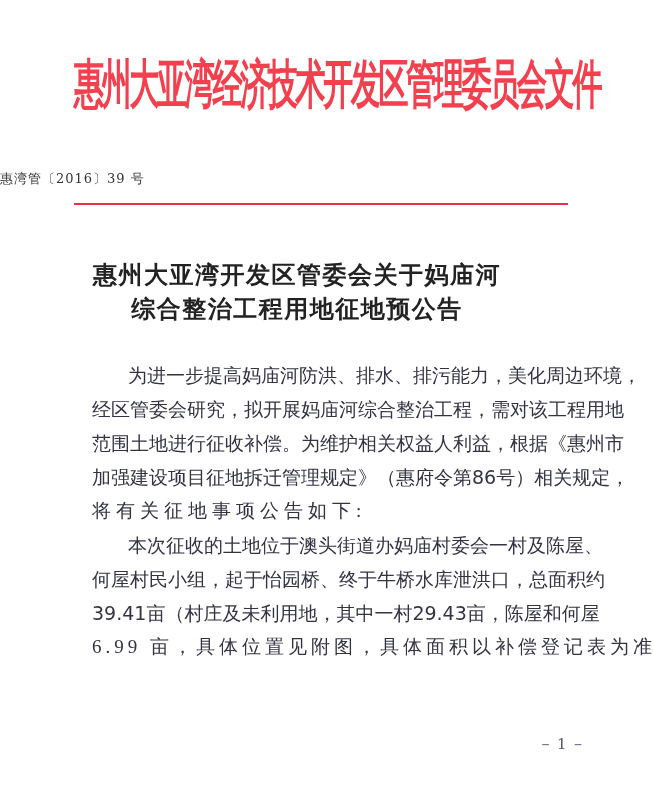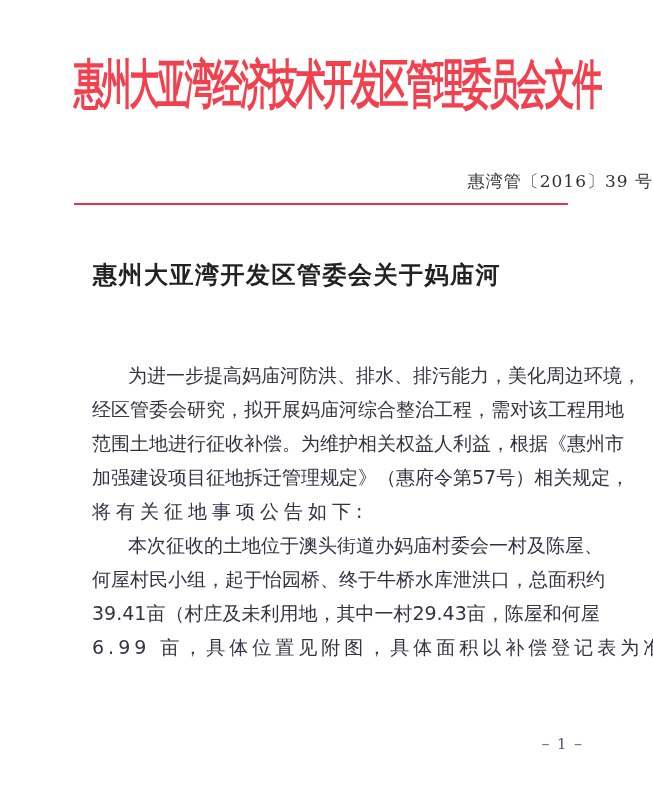--- a/index.html
+++ b/index.html
@@ -21,22 +21,22 @@
       font-size: 30px;
       transform: scaleY(1.75);
       transform-origin: center;
       letter-spacing: 0;
     }
     .red-head span { display: inline-block; width: 27.7px; text-align: center; }
     .doc-number {
       position: absolute;
       left: 0; width: 653px;
       top: 170px;
-      text-align: right;
-      font-size: 17px;
+      text-align: left;
+      font-size: 13px;
       color: #333333;
       letter-spacing: 1px;
       font-family: "DejaVu Serif", "Liberation Serif", serif;
     }
     .red-rule {
       position: absolute;
       left: 74px; top: 203px;
       width: 494px; height: 2px;
       background: #ea2f48;
     }
@@ -61,21 +61,21 @@
       line-height: 34px;
       color: #333344;
       font-family: "DejaVu Sans", "Liberation Sans", sans-serif;
     }
     .body-text .line {
       white-space: nowrap;
       display: flex;
       justify-content: space-between;
     }
     .body-text .line.indent { padding-left: 36px; }
-    .body-text .line.left { justify-content: flex-start; letter-spacing: 5px; }
+    .body-text .line.left { justify-content: flex-start; letter-spacing: 5px; font-family: Liberation Serif, serif; }
     .page-number {
       position: absolute;
       left: 538px; top: 735px;
       font-size: 15px;
       color: #555577;
       letter-spacing: 4px;
       font-family: "DejaVu Serif", "Liberation Serif", serif;
     }
   </style>
 </head>
@@ -102,20 +102,21 @@
     <span>文</span>
     <span>件</span>
   </div>
 
 <div class="doc-number">惠湾管〔2016〕39 号</div>
 
 <div class="red-rule" style="background: rgb(234, 47, 72);"></div>
 
 <div class="notice-title">
   <div>惠州大亚湾开发区管委会关于妈庙河</div>
+  <div>综合整治工程用地征地预公告</div>
 </div>
 
 <div class="body-text">
   <div class="line indent">
       <span>为</span>
       <span>进</span>
       <span>一</span>
       <span>步</span>
       <span>提</span>
       <span>高</span>
@@ -215,21 +216,21 @@
       <span>管</span>
       <span>理</span>
       <span>规</span>
       <span>定</span>
       <span>》</span>
       <span>（</span>
       <span>惠</span>
       <span>府</span>
       <span>令</span>
       <span>第</span>
-      <span>57</span>
+      <span>86</span>
       <span>号</span>
       <span>）</span>
       <span>相</span>
       <span>关</span>
       <span>规</span>
       <span>定</span>
       <span>，</span>
     </div>
   <div class="line left">将有关征地事项公告如下:</div>
   <div class="line indent">

